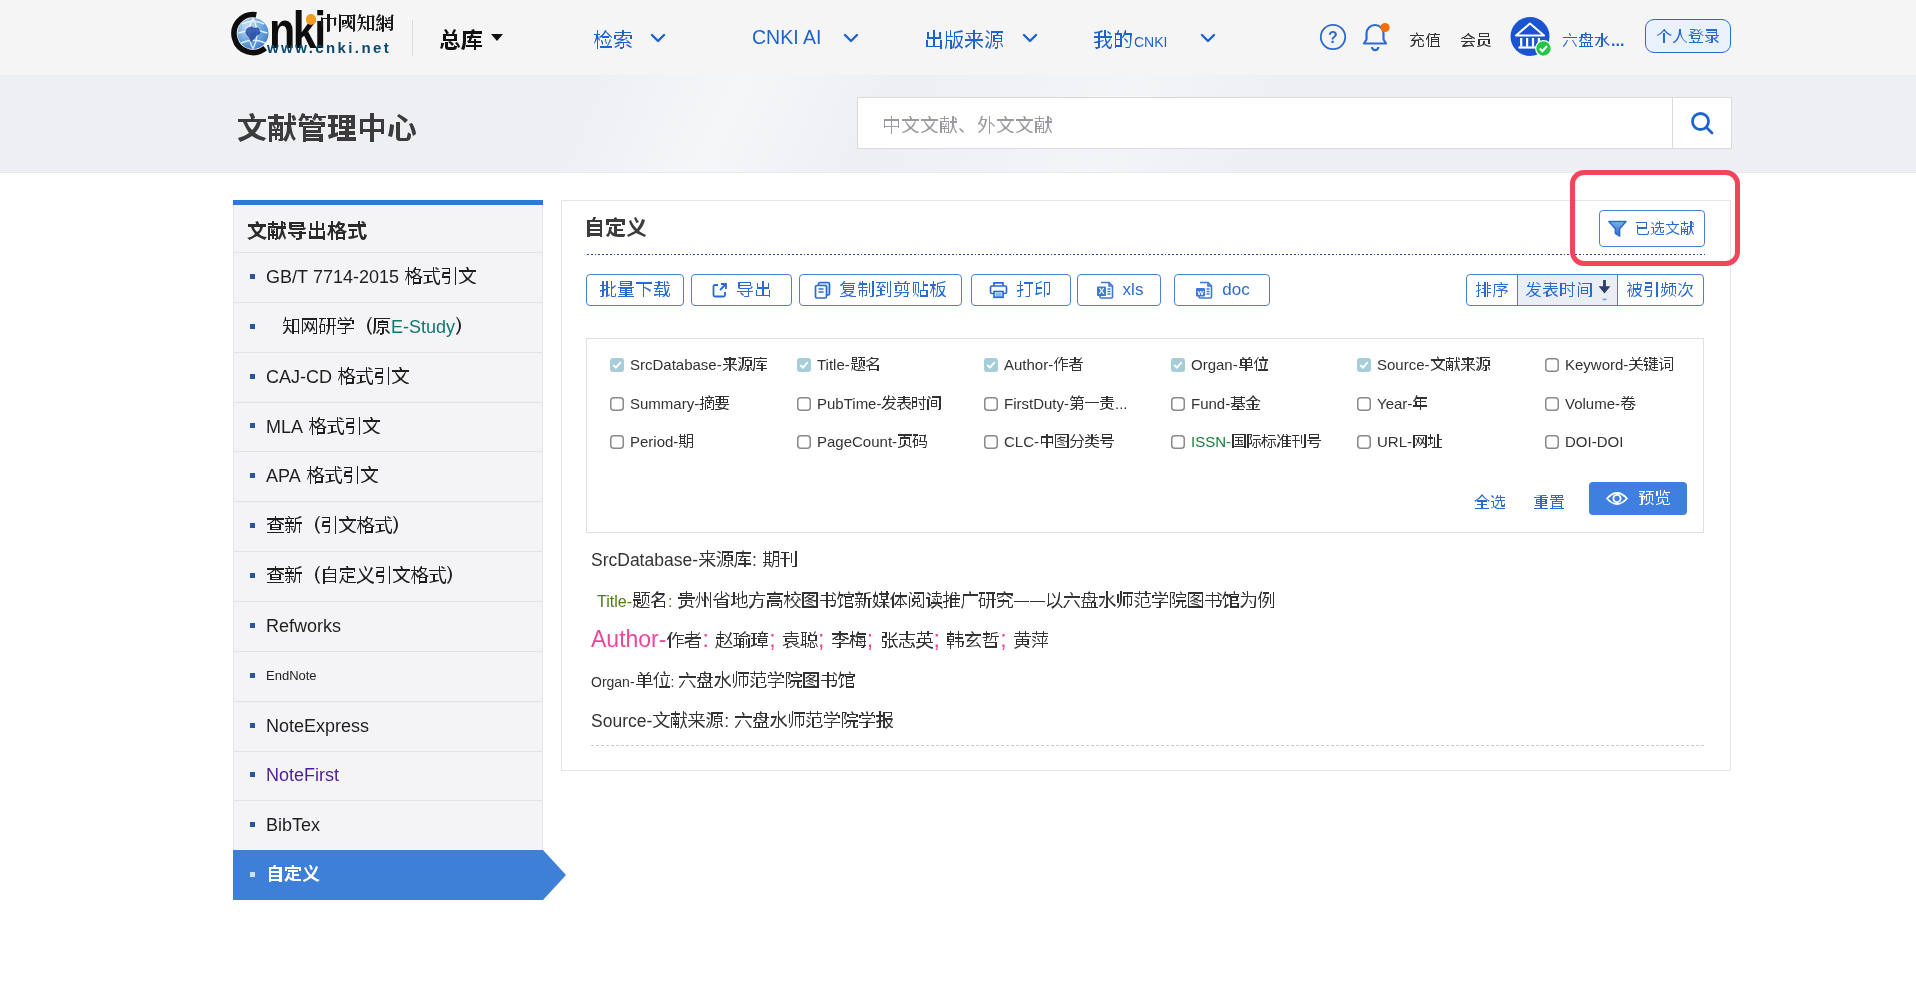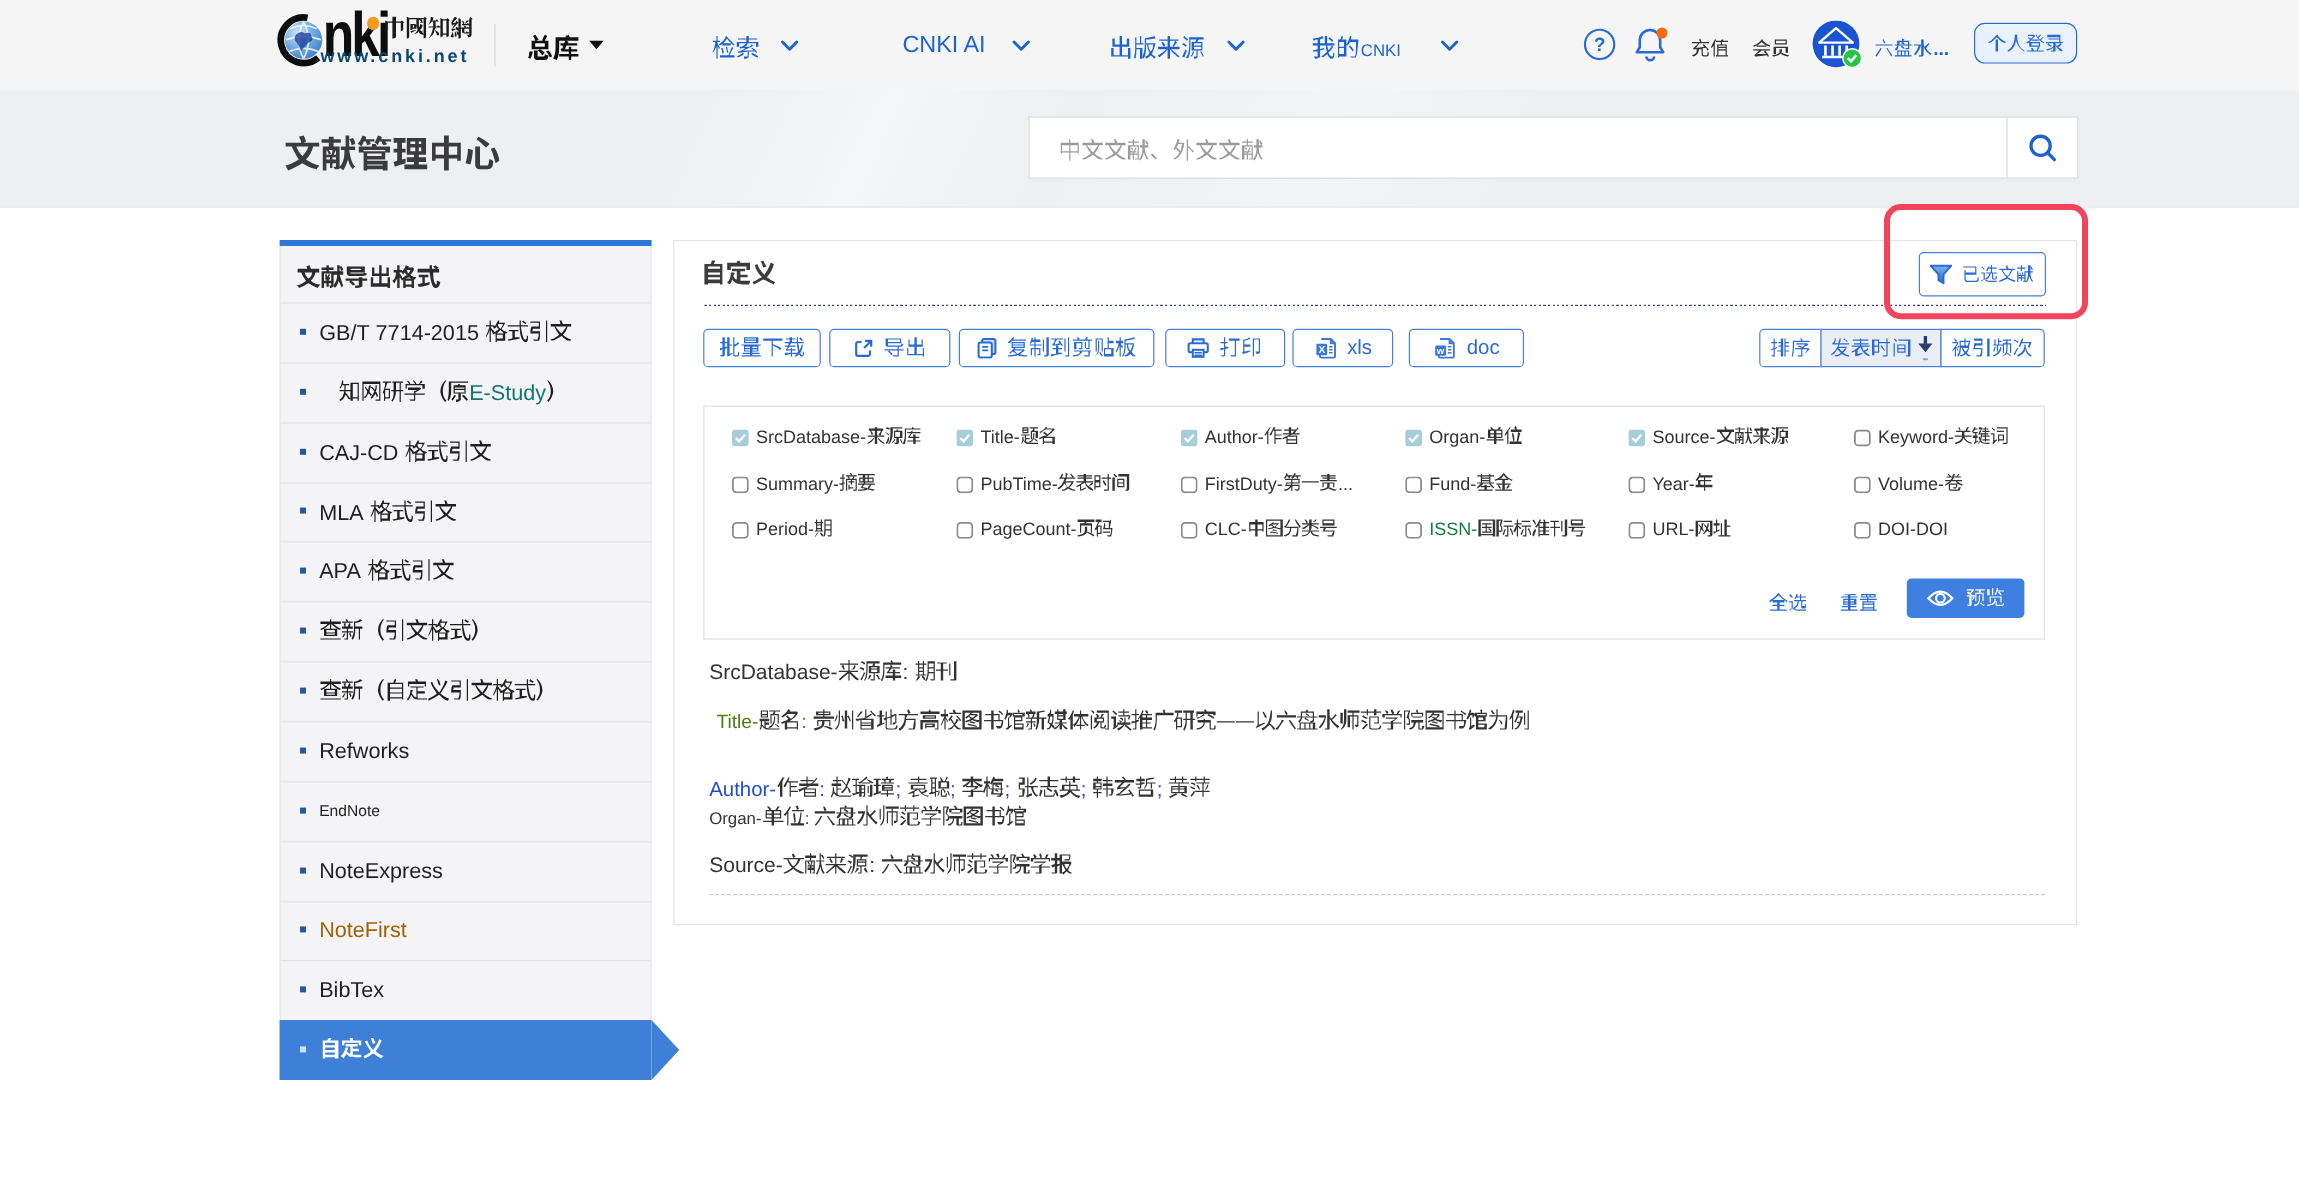--- a/index.html
+++ b/index.html
@@ -151,21 +151,21 @@
 <div class="abs" style="left:250px;top:623px;width:5px;height:5px;background:#2456a4"></div>
 <div class="abs" style="left:266px;top:601px;height:50px;line-height:50px;font-size:18px;color:#1f1f1f"><span>Refworks</span></div>
 <div class="abs" style="left:234px;top:651px;width:308px;height:1px;background:#e3e3e5"></div>
 <div class="abs" style="left:250px;top:673px;width:5px;height:5px;background:#2456a4"></div>
 <div class="abs" style="left:266px;top:651px;height:50px;line-height:50px;font-size:13px;color:#1f1f1f"><span>EndNote</span></div>
 <div class="abs" style="left:234px;top:701px;width:308px;height:1px;background:#e3e3e5"></div>
 <div class="abs" style="left:250px;top:723px;width:5px;height:5px;background:#2456a4"></div>
 <div class="abs" style="left:266px;top:701px;height:50px;line-height:50px;font-size:18px;color:#1f1f1f"><span>NoteExpress</span></div>
 <div class="abs" style="left:234px;top:751px;width:308px;height:1px;background:#e3e3e5"></div>
 <div class="abs" style="left:250px;top:772px;width:5px;height:5px;background:#2456a4"></div>
-<div class="abs" style="left:266px;top:750px;height:50px;line-height:50px;font-size:18px;color:#a16207"><span>NoteFirst</span></div>
+<div class="abs" style="left:266px;top:750px;height:50px;line-height:50px;font-size:18px;color:#4c1d95"><span>NoteFirst</span></div>
 <div class="abs" style="left:234px;top:800px;width:308px;height:1px;background:#e3e3e5"></div>
 <div class="abs" style="left:250px;top:822px;width:5px;height:5px;background:#2456a4"></div>
 <div class="abs" style="left:266px;top:800px;height:50px;line-height:50px;font-size:18px;color:#1f1f1f"><span>BibTex</span></div>
 <div class="abs" style="left:233px;top:850px;width:310px;height:50px;background:#3e80d8"></div>
 <svg class="abs" style="left:543px;top:850px" width="24" height="50">
       <path d="M0 0 L23 25 L0 50 Z" fill="#3e80d8"></path>
     </svg>
 <div class="abs" style="left:250px;top:872px;width:5px;height:5px;background:#cfe0f5"></div>
 <div class="abs" style="left:266px;top:861px;"><svg style="vertical-align:-7px;" width="55" height="26" viewBox="0 0 55 26">
         <path fill="#ffffff" transform="translate(0 19)" d="M5 -7H13V-5H5ZM5 -9V-11H13V-9ZM5 -3H13V-1H5ZM8 -15C8 -15 7 -14 7 -13H3V2H5V1H13V2H16V-13H9C10 -14 10 -14 10 -15Z M22 -7C21 -4 20 -1 18 0C19 1 20 1 20 2C21 1 22 -0 23 -2C24 1 27 1 30 1H35C35 1 35 -0 35 -1C34 -1 31 -1 30 -1C29 -1 29 -1 28 -1V-4H33V-6H28V-8H32V-10H22V-8H26V-2C25 -2 24 -3 23 -4C24 -5 24 -6 24 -7ZM25 -15C26 -14 26 -14 26 -13H19V-9H21V-11H33V-9H35V-13H28C28 -14 28 -15 28 -15Z M43 -15C44 -13 44 -11 45 -10L47 -11C46 -12 46 -14 45 -15ZM50 -14C49 -11 47 -8 45 -5C43 -7 41 -10 40 -13L38 -12C40 -9 41 -6 43 -4C42 -2 39 -1 37 -0C37 0 37 1 38 2C41 1 43 -1 45 -2C47 -1 49 1 52 2C52 1 53 0 54 -0C51 -1 49 -2 47 -4C49 -6 51 -10 52 -13Z"></path>
@@ -393,21 +393,21 @@
 <div class="abs" style="left:591px;top:546px;height:24px;line-height:24px;font-size:17.5px;color:#333"><span>SrcDatabase-</span><svg style="vertical-align:-7px;" width="54" height="27" viewBox="0 0 54 27">
         <path fill="#333" transform="translate(0 20)" d="M14 -12C14 -11 13 -9 12 -8L13 -8C14 -8 15 -10 15 -11ZM3 -11C4 -10 5 -8 5 -8L6 -8C6 -9 5 -10 5 -12ZM9 -16V-13H2V-12H9V-7H1V-6H8C6 -4 3 -2 1 -0C1 -0 1 0 2 1C4 -1 7 -3 9 -5V1H10V-5C12 -3 14 -0 17 1C17 0 18 -0 18 -0C15 -2 13 -4 11 -6H17V-7H10V-12H17V-13H10V-16Z M28 -8H33V-6H28ZM28 -10H33V-9H28ZM27 -4C26 -3 26 -1 25 -0C25 -0 26 0 26 0C27 -1 28 -2 28 -3ZM32 -3C33 -2 34 -1 34 0L36 -0C35 -1 34 -3 33 -4ZM19 -14C20 -14 22 -13 22 -12L23 -13C23 -14 21 -15 20 -15ZM18 -9C19 -9 21 -8 22 -7L22 -9C22 -9 20 -10 19 -10ZM19 0 20 1C21 -1 22 -3 23 -5L22 -6C21 -3 20 -1 19 0ZM24 -15V-10C24 -7 24 -2 22 1C22 1 23 1 23 1C25 -2 25 -6 25 -10V-13H35V-15ZM30 -13C30 -13 29 -12 29 -11H26V-5H30V0C30 0 30 0 29 0C29 0 28 0 27 0C28 1 28 1 28 1C29 1 30 1 30 1C31 1 31 1 31 0V-5H35V-11H31C31 -12 31 -12 31 -13Z M41 -5C42 -5 42 -5 43 -5H46V-3H40V-1H46V1H48V-1H53V-3H48V-5H52V-6H48V-8H46V-6H43C43 -7 44 -8 45 -9H52V-10H45L46 -11L44 -12C44 -11 44 -11 44 -10H40V-9H43C43 -8 42 -7 42 -7C42 -6 41 -6 41 -6C41 -6 41 -5 41 -5ZM44 -15C44 -15 45 -14 45 -14H38V-8C38 -6 38 -2 36 1C36 1 37 1 37 2C39 -1 39 -5 39 -8V-12H53V-14H46C46 -14 46 -15 45 -16Z"></path>
       </svg><span>:&nbsp;</span><svg style="vertical-align:-7px;" width="36" height="27" viewBox="0 0 36 27">
         <path fill="#333" transform="translate(0 20)" d="M3 -3C3 -1 2 -0 1 1C1 1 2 1 2 1C3 1 4 -1 5 -2ZM6 -2C7 -1 8 0 8 1L9 0C9 -1 8 -2 7 -3ZM16 -13V-10H12V-13ZM11 -15V-8C11 -5 11 -2 9 1C9 1 10 1 10 2C11 -0 12 -3 12 -5H16V-0C16 -0 16 0 15 0C15 0 14 0 13 0C13 0 14 1 14 1C15 1 16 1 16 1C17 1 17 0 17 -0V-15ZM16 -9V-6H12C12 -7 12 -7 12 -8V-9ZM7 -15V-13H4V-15H3V-13H1V-12H3V-4H1V-3H10V-4H8V-12H10V-13H8V-15ZM4 -12H7V-10H4ZM4 -9H7V-7H4ZM4 -6H7V-4H4Z M29 -13V-3H30V-13ZM33 -15V-0C33 -0 33 0 33 0C32 0 31 0 30 0C30 0 30 1 30 1C32 1 33 1 34 1C34 1 35 1 35 -0V-15ZM18 -8V-7H22V1H24V-7H28V-8H24V-13H27V-14H19V-13H22V-8Z"></path>
       </svg></div>
 <div class="abs" style="left:597px;top:587px;height:24px;line-height:24px;font-size:16px;color:#4d7c0f"><span>Title-</span><svg style="vertical-align:-7px;" width="36" height="27" viewBox="0 0 36 27">
         <path fill="#333" transform="translate(0 20)" d="M3 -11H7V-10H3ZM3 -14H7V-12H3ZM2 -15V-9H8V-15ZM13 -10C13 -5 12 -3 8 -1C9 -1 9 -1 9 -0C13 -2 14 -5 14 -10ZM14 -3C15 -3 16 -1 17 -1L18 -1C17 -2 15 -3 14 -4ZM2 -6C2 -3 2 -1 1 1C1 1 1 1 2 1C2 1 3 -1 3 -2C5 1 7 1 11 1H17C17 1 18 0 18 -0C17 -0 12 -0 11 -0C9 -0 7 -0 6 -1V-3H9V-5H6V-6H9V-8H1V-6H5V-1C4 -2 4 -3 3 -3C3 -4 3 -5 3 -6ZM10 -12V-4H11V-11H16V-4H17V-12H13C14 -12 14 -13 14 -14H18V-15H9V-14H13C12 -13 12 -12 12 -12Z M23 -10C24 -9 25 -8 25 -8C23 -6 21 -6 19 -5C19 -5 19 -4 19 -4C20 -4 21 -4 22 -5V1H24V0H32V1H33V-6H26C29 -8 32 -10 33 -13L32 -14L32 -14H26C26 -14 26 -15 27 -15L25 -16C24 -14 22 -12 19 -10C19 -10 20 -10 20 -9C22 -10 23 -11 24 -12H31C30 -11 29 -9 27 -8C26 -9 25 -10 24 -11ZM32 -1H24V-5H32Z"></path>
       </svg><span>:&nbsp;</span><svg style="vertical-align:-7px;" width="599" height="27" viewBox="0 0 599 27">
         <path fill="#333" transform="translate(0 20)" d="M8 -6V-4C8 -3 8 -1 1 0C2 1 2 1 2 2C9 -0 10 -2 10 -4V-6ZM10 -1C12 -1 15 1 16 1L17 0C15 -1 13 -2 10 -2ZM4 -7V-2H5V-6H14V-2H15V-7ZM5 -13H9V-12H5ZM10 -13H14V-12H10ZM1 -10V-8H18V-10H10V-11H15V-14H10V-16H9V-14H3V-11H9V-10Z M22 -15V-9C22 -6 22 -2 19 0C19 1 20 1 20 1C23 -2 23 -6 23 -9V-15ZM27 -15V0H29V-15ZM33 -15V1H34V-15ZM20 -11C20 -9 19 -7 18 -6L19 -6C20 -7 21 -9 21 -11ZM24 -10C25 -9 25 -7 25 -6L27 -6C26 -7 26 -9 25 -11ZM29 -10C30 -9 31 -7 31 -6L32 -6C32 -8 31 -9 30 -11Z M40 -14C40 -13 38 -11 37 -10C37 -10 38 -10 38 -9C39 -11 41 -12 42 -14ZM48 -14C49 -13 51 -11 52 -10L53 -11C52 -12 50 -13 49 -15ZM44 -16V-9H44C42 -8 39 -8 36 -8C36 -7 37 -7 37 -6C38 -6 39 -7 40 -7V1H41V1H49V1H51V-8H44C46 -9 48 -10 50 -12L48 -12C48 -11 46 -11 45 -10V-16ZM41 -4H49V-3H41ZM41 -5V-7H49V-5ZM41 -2H49V-0H41Z M61 -14V-9L59 -8L60 -7L61 -7V-1C61 1 62 1 64 1C64 1 68 1 68 1C70 1 71 0 71 -2C71 -2 70 -3 70 -3C70 -1 69 -0 68 -0C68 -0 64 -0 64 -0C63 -0 62 -0 62 -1V-8L65 -9V-3H66V-9L69 -11C69 -8 69 -6 69 -5C69 -5 68 -5 68 -5C68 -5 67 -5 67 -5C67 -4 67 -4 67 -3C68 -3 68 -3 69 -4C69 -4 70 -4 70 -5C70 -6 70 -8 70 -12L70 -12L69 -12L69 -12L69 -12L66 -11V-16H65V-10L62 -9V-14ZM54 -3 54 -1C56 -2 58 -3 60 -4L60 -5L58 -4V-10H60V-11H58V-15H56V-11H54V-10H56V-4C55 -3 54 -3 54 -3Z M79 -15C79 -14 80 -13 80 -12H72V-11H77C77 -7 76 -2 72 0C72 1 72 1 73 2C76 -0 78 -3 78 -7H85C84 -2 84 -1 84 -0C83 -0 83 0 83 0C82 0 81 -0 80 -0C80 0 80 1 80 1C81 1 83 1 83 1C84 1 84 1 85 1C86 -0 86 -2 86 -7C86 -8 86 -8 86 -8H78C78 -9 79 -10 79 -11H88V-12H80L82 -13C81 -14 81 -15 80 -16Z M94 -10H102V-9H94ZM92 -11V-8H103V-11ZM97 -15 97 -14H90V-12H106V-14H99C99 -14 98 -15 98 -16ZM90 -7V1H92V-5H104V0C104 0 104 0 104 0C103 0 102 0 102 0C102 1 102 1 102 1C103 1 104 1 105 1C105 1 105 1 105 0V-7ZM94 -4V0H95V-1H102V-4ZM95 -3H100V-2H95Z M116 -11C115 -10 114 -8 113 -7C113 -7 114 -7 114 -6C115 -7 116 -9 117 -10ZM120 -10C121 -9 122 -8 123 -6L124 -7C123 -8 122 -10 120 -11ZM117 -15C117 -14 118 -13 118 -13H114V-12H124V-13H118L120 -13C119 -14 119 -15 118 -16ZM120 -8C120 -6 119 -5 118 -4C118 -5 117 -6 116 -8L115 -7C116 -6 117 -4 118 -3C116 -1 115 -0 113 0C113 1 114 1 114 1C116 1 117 -0 118 -2C120 -0 121 1 123 1C123 1 124 0 124 0C122 -0 121 -1 119 -3C120 -4 121 -6 122 -7ZM110 -16V-12H107V-10H110C109 -8 108 -5 107 -3C107 -3 107 -2 107 -2C108 -3 109 -5 110 -8V1H111V-8C112 -7 112 -6 112 -5L113 -6C113 -7 111 -9 111 -10V-10H113V-12H111V-16Z M131 -5C132 -5 134 -4 135 -4L136 -5C135 -5 133 -6 131 -6ZM129 -3C132 -2 135 -2 137 -1L137 -2C135 -3 132 -3 130 -4ZM125 -15V1H127V1H139V1H141V-15ZM127 -1V-13H139V-1ZM132 -13C131 -12 129 -10 127 -9C128 -9 128 -9 128 -8C129 -9 130 -9 130 -10C131 -9 131 -9 132 -8C131 -7 129 -7 127 -6C127 -6 128 -6 128 -5C130 -6 132 -6 133 -7C135 -6 137 -6 138 -5C139 -6 139 -6 139 -7C137 -7 136 -7 134 -8C136 -9 137 -10 138 -11L137 -12L137 -12H132C132 -12 133 -12 133 -13ZM131 -10 131 -11H136C135 -10 134 -9 133 -9C132 -9 132 -10 131 -10Z M155 -14C156 -13 158 -12 158 -11L159 -12C158 -13 157 -14 156 -15ZM144 -12V-11H149V-7H143V-6H149V1H151V-6H158C157 -3 157 -2 157 -2C157 -2 156 -2 156 -2C156 -2 154 -2 153 -2C153 -1 154 -1 154 -0C155 -0 156 -0 156 -0C157 -0 158 -1 158 -1C158 -1 159 -3 159 -7C159 -7 159 -7 159 -7H156V-12H151V-15H149V-12ZM151 -7V-11H155V-7Z M171 -15C171 -15 171 -14 172 -13H167V-10H168V1H169V1H175V1H176V-4H169V-6H175V-11H168V-12H175V-10H177V-13H172L173 -14C173 -14 172 -15 172 -16ZM169 -1V-3H175V-1ZM169 -9H174V-7H169ZM162 -16C162 -13 161 -10 160 -8C160 -8 161 -8 161 -7C162 -9 162 -10 163 -11H165C165 -11 164 -10 164 -9L165 -9C166 -10 166 -11 167 -12L166 -13L165 -13H163C163 -14 163 -14 163 -15ZM162 1C163 1 163 1 166 -2C166 -2 166 -3 166 -3L164 -2V-9H163V-2C163 -1 162 0 161 0C162 1 162 1 162 1Z M184 -4C184 -3 185 -2 185 -1L186 -2C186 -2 185 -4 185 -4ZM179 -4C179 -3 179 -2 178 -1C178 -1 179 -1 179 -1C179 -1 180 -3 181 -4ZM187 -14V-7C187 -5 187 -2 186 0C186 1 186 1 187 1C188 -1 189 -5 189 -7V-8H191V1H193V-8H195V-9H189V-13C190 -13 193 -14 194 -14L193 -15C192 -15 189 -14 187 -14ZM181 -15C181 -15 182 -14 182 -14H178V-12H186V-14H183C183 -14 183 -15 182 -16ZM184 -12C184 -11 183 -10 183 -9H178V-8H182V-6H178V-5H182V-0C182 -0 182 -0 181 -0C181 -0 181 -0 180 -0C180 0 180 1 180 1C181 1 182 1 182 1C183 1 183 0 183 -0V-5H186V-6H183V-8H187V-9H184C185 -10 185 -11 185 -12ZM179 -12C180 -11 180 -10 180 -9L181 -10C181 -10 181 -12 180 -12Z M200 -10C200 -8 200 -6 199 -4C198 -5 198 -5 197 -5C198 -7 198 -9 198 -10ZM196 -5C197 -4 198 -4 198 -3C198 -1 197 -0 195 0C196 1 196 1 196 1C197 1 199 -0 199 -2C200 -1 200 -1 201 -0L202 -1C201 -2 201 -3 200 -3C201 -5 201 -8 201 -12L201 -12L200 -12H199C199 -13 199 -14 199 -15L198 -16C198 -14 198 -13 197 -12H196V-10H197C197 -8 196 -6 196 -5ZM204 -16V-14H202V-12H204V-7H206V-5H202V-4H206C205 -2 203 -1 201 -0C202 0 202 1 202 1C204 0 205 -1 206 -3V1H208V-3C209 -1 210 0 212 1C212 1 212 0 213 -0C211 -1 210 -2 208 -4H212V-5H208V-7H211V-12H212V-14H211V-16H209V-14H205V-16ZM209 -12V-11H205V-12ZM209 -10V-8H205V-10Z M217 -15C216 -13 215 -10 213 -8C213 -8 214 -7 214 -7C214 -7 215 -8 215 -9V1H217V-11C217 -12 218 -14 218 -15ZM220 -3V-2H223V1H224V-2H227V-3H224V-10C226 -6 227 -3 229 -2C230 -2 230 -2 230 -3C228 -4 226 -7 225 -10H230V-12H224V-15H223V-12H218V-10H222C221 -7 219 -4 217 -3C218 -2 218 -2 218 -1C220 -3 222 -6 223 -10V-3Z M237 -8H242V-6H237ZM232 -11V1H233V-11ZM232 -15C233 -14 234 -13 234 -12L235 -13C235 -14 234 -15 233 -15ZM236 -12C237 -11 237 -10 237 -9H235V-5H237C237 -3 236 -2 234 -1C234 -1 235 -0 235 0C237 -1 238 -2 239 -5H240V-2C240 -1 240 -0 241 -0C242 -0 243 -0 243 -0C244 -0 244 -1 245 -2C244 -3 244 -3 244 -3C243 -2 243 -1 243 -1C243 -1 242 -1 242 -1C241 -1 241 -1 241 -2V-5H243V-9H241C242 -10 242 -11 243 -12L241 -12C241 -11 240 -10 240 -9H238L239 -10C238 -11 238 -12 237 -12ZM237 -15V-13H246V-0C246 0 246 0 245 0C245 0 244 0 243 0C244 0 244 1 244 1C245 1 246 1 246 1C247 1 247 1 247 -0V-15Z M256 -8C257 -8 258 -7 259 -6L259 -7C259 -8 258 -9 257 -9ZM255 -7C256 -6 257 -5 257 -5L258 -6C257 -6 256 -7 255 -7ZM260 -2C262 -1 264 1 265 2L266 1C265 -0 263 -2 261 -3ZM250 -14C251 -13 252 -12 253 -11L254 -12C253 -13 252 -14 251 -15ZM255 -11V-10H264C263 -9 263 -8 263 -8L264 -7C264 -8 265 -10 265 -11L264 -11L264 -11H260V-13H264V-14H260V-16H259V-14H255V-13H259V-11ZM260 -9V-7C260 -6 260 -5 259 -5H254V-3H259C258 -2 257 -1 254 0C254 1 255 1 255 2C258 0 260 -2 260 -3H265V-5H261C261 -5 261 -6 261 -7V-9ZM249 -10V-8H251V-2C251 -1 251 -0 250 0C251 0 251 1 251 1V1C251 1 252 0 255 -2C255 -2 254 -3 254 -3L253 -2V-10Z M277 -15C278 -14 278 -13 279 -12H275C275 -13 276 -14 276 -15L275 -15C274 -13 273 -10 271 -8C271 -8 272 -8 272 -7L270 -7V-11H272V-12H270V-16H269V-12H266V-11H269V-6L266 -6L266 -4L269 -5V-0C269 0 269 0 268 0C268 0 267 0 267 0C267 0 267 1 267 1C268 1 269 1 269 1C270 1 270 1 270 -0V-5L272 -6L272 -7L272 -7C272 -8 273 -9 273 -9V1H275V0H283V-1H279V-4H282V-5H279V-7H283V-9H279V-11H283V-12H279L280 -13C280 -13 279 -15 279 -15ZM275 -7H278V-5H275ZM275 -9V-11H278V-9ZM275 -4H278V-1H275Z M292 -15C292 -14 293 -13 293 -13H286V-7C286 -5 286 -2 284 1C284 1 285 1 285 2C287 -1 287 -5 287 -7V-11H301V-13H294L294 -13C294 -14 294 -15 293 -16Z M315 -13V-8H312V-13ZM309 -8V-7H311C311 -4 310 -1 309 1C309 1 309 1 310 2C312 -1 312 -4 312 -7H315V1H317V-7H319V-8H317V-13H318V-15H309V-13H311V-8ZM302 -15V-13H304C304 -10 303 -8 301 -6C302 -6 302 -5 302 -5C302 -5 303 -6 303 -6V1H304V-1H308V-9H304C305 -10 305 -12 305 -13H308V-15ZM304 -8H307V-2H304Z M326 -12C324 -10 322 -9 320 -9L321 -8C323 -9 325 -10 327 -11ZM329 -11C331 -10 333 -9 334 -8L335 -9C334 -10 332 -11 330 -12ZM326 -8V-7H321V-5H326C326 -3 325 -1 320 0C320 1 320 1 321 1C326 -0 327 -3 327 -5H331V-1C331 1 331 1 333 1C333 1 334 1 335 1C336 1 336 0 336 -2C336 -2 335 -3 335 -3C335 -1 335 -0 334 -0C334 -0 333 -0 333 -0C332 -0 332 -0 332 -1V-7H327V-8ZM326 -15C327 -15 327 -14 327 -14H320V-10H321V-12H334V-11H336V-14H329C329 -14 328 -15 328 -16Z M337 -5H352V-6H337Z M353 -5H368V-6H353Z M375 -13C376 -12 377 -10 377 -9L379 -9C378 -11 377 -12 376 -14ZM382 -15C381 -7 380 -2 374 0C375 1 375 1 375 2C378 0 379 -1 381 -3C382 -2 384 0 384 1L386 1C385 -1 383 -3 381 -4C383 -7 383 -10 383 -15ZM370 -0C371 -1 372 -1 377 -4C377 -4 377 -5 377 -5L372 -3V-14H371V-3C371 -2 370 -2 370 -2C370 -1 370 -1 370 -0Z M387 -11V-9H403V-11ZM391 -7C390 -4 388 -1 386 0C387 1 387 1 388 1C389 -1 391 -4 393 -7ZM397 -7C398 -4 401 -1 402 1L403 0C402 -1 400 -5 398 -7ZM393 -15C394 -14 394 -12 395 -11L396 -12C396 -13 395 -14 394 -15Z M410 -8C411 -7 413 -7 413 -6L414 -7C413 -7 412 -8 411 -9ZM412 -16C412 -15 411 -15 411 -14H407V-11L407 -10H404V-9H407C407 -8 406 -7 405 -6C405 -6 405 -5 406 -5C407 -6 408 -7 408 -9H417V-7C417 -7 417 -7 417 -7C416 -6 415 -6 415 -7C415 -6 415 -6 415 -5C416 -5 417 -5 418 -6C418 -6 418 -6 418 -7V-9H421V-10H418V-14H413L413 -15ZM411 -12C412 -11 413 -11 413 -10H408L408 -11V-13H417V-10H413L414 -11C413 -12 412 -12 411 -13ZM406 -5V-0H404V1H421V-0H419V-5ZM407 -0V-4H410V-0ZM411 -0V-4H414V-0ZM415 -0V-4H417V-0Z M422 -11V-9H427C426 -6 424 -3 422 -1C422 -1 422 -1 423 -0C425 -2 428 -6 428 -11L428 -11L427 -11ZM436 -12C435 -11 434 -9 432 -8C432 -9 431 -10 431 -11V-16H429V-0C429 -0 429 -0 429 0C429 0 428 0 427 -0C427 0 427 1 427 1C429 1 430 1 430 1C431 1 431 1 431 -0V-8C433 -5 435 -2 438 -0C438 -1 439 -1 439 -2C437 -3 435 -5 433 -7C434 -8 436 -10 437 -11Z M443 -16V-8C443 -5 443 -2 440 1C441 1 441 1 441 1C444 -1 445 -4 445 -8V-16ZM440 -13V-4H442V-13ZM446 -11V-1H448V-10H450V1H451V-10H454V-3C454 -3 454 -3 454 -3C454 -3 453 -3 452 -3C452 -2 453 -2 453 -1C454 -1 454 -1 455 -2C455 -2 455 -2 455 -3V-11H451V-13H456V-15H446V-13H450V-11Z M458 0 459 1C460 0 462 -2 463 -3L462 -4C461 -3 459 -1 458 0ZM458 -10C460 -9 461 -8 462 -8L463 -9C462 -9 460 -10 459 -11ZM457 -6C458 -6 460 -5 461 -4L462 -5C461 -6 459 -7 458 -7ZM464 -10V-1C464 1 465 1 467 1C467 1 471 1 471 1C473 1 474 0 474 -2C474 -2 473 -2 473 -3C473 -1 472 -0 471 -0C471 -0 467 -0 467 -0C466 -0 465 -0 465 -1V-9H471V-5C471 -5 471 -5 471 -5C470 -5 469 -5 468 -5C468 -5 468 -4 468 -4C470 -4 471 -4 472 -4C472 -4 472 -5 472 -5V-10ZM468 -16V-14H463V-16H462V-14H457V-13H462V-11H463V-13H468V-11H470V-13H474V-14H470V-16Z M482 -6V-5H475V-4H482V-0C482 0 482 0 482 0C482 0 480 0 479 0C479 0 479 1 480 1C481 1 482 1 483 1C484 1 484 1 484 -0V-4H491V-5H484V-6C486 -7 487 -8 488 -9L488 -9L487 -9H478V-8H486C485 -7 484 -7 482 -6ZM482 -15C482 -14 483 -13 483 -12H479L480 -13C480 -14 479 -15 478 -15L477 -15C478 -14 478 -13 479 -12H475V-9H477V-11H490V-9H491V-12H488C489 -13 489 -14 490 -15L489 -15C488 -15 487 -13 487 -12H484L485 -13C484 -14 484 -15 483 -16Z M500 -10V-9H508V-10ZM499 -7V-5H501C501 -2 500 -1 497 0C498 1 498 1 498 1C502 0 502 -2 503 -5H505V-0C505 1 505 1 506 1C507 1 508 1 508 1C509 1 509 1 510 -2C509 -2 509 -2 508 -2C508 -0 508 0 508 0C508 0 507 0 507 0C506 0 506 -0 506 -0V-5H509V-7ZM503 -15C503 -15 503 -14 504 -13H499V-10H500V-12H508V-10H509V-13H505L505 -13C505 -14 504 -15 504 -16ZM493 -15V1H494V-14H497C496 -12 496 -11 495 -9C497 -8 497 -7 497 -6C497 -5 497 -4 497 -4C496 -4 496 -4 496 -4C496 -4 495 -4 495 -4C495 -4 495 -3 495 -3C496 -3 496 -3 497 -3C497 -3 497 -3 498 -3C498 -4 498 -4 498 -5C498 -7 498 -8 497 -9C497 -11 498 -13 498 -14L498 -15L497 -15Z M516 -5C518 -5 520 -4 521 -4L521 -5C520 -5 518 -6 517 -6ZM514 -3C517 -2 520 -2 522 -1L523 -2C521 -3 518 -3 515 -4ZM511 -15V1H512V1H525V1H526V-15ZM512 -1V-13H525V-1ZM517 -13C516 -12 515 -10 513 -9C513 -9 514 -9 514 -8C514 -9 515 -9 516 -10C516 -9 517 -9 518 -8C516 -7 514 -7 513 -6C513 -6 513 -6 513 -5C515 -6 517 -6 519 -7C520 -6 522 -6 524 -5C524 -6 524 -6 525 -7C523 -7 521 -7 520 -8C521 -9 522 -10 523 -11L522 -12L522 -12H517C518 -12 518 -12 518 -13ZM516 -10 517 -11H521C521 -10 520 -9 519 -9C518 -9 517 -10 516 -10Z M540 -14C542 -13 543 -12 544 -11L545 -12C544 -13 542 -14 541 -15ZM529 -12V-11H535V-7H528V-6H535V1H536V-6H543C543 -3 543 -2 542 -2C542 -2 542 -2 541 -2C541 -2 540 -2 539 -2C539 -1 539 -1 539 -0C540 -0 541 -0 542 -0C543 -0 543 -1 543 -1C544 -1 544 -3 545 -7C545 -7 545 -7 545 -7H542V-12H536V-15H535V-12ZM536 -7V-11H541V-7Z M556 -15C557 -15 557 -14 557 -13H552V-10H553V1H555V1H560V1H562V-4H555V-6H561V-11H554V-12H561V-10H562V-13H558L558 -14C558 -14 558 -15 558 -16ZM555 -1V-3H560V-1ZM555 -9H559V-7H555ZM548 -16C547 -13 546 -10 545 -8C546 -8 546 -8 546 -7C547 -9 548 -10 548 -11H550C550 -11 550 -10 550 -9L551 -9C551 -10 552 -11 552 -12L551 -13L551 -13H548C549 -14 549 -14 549 -15ZM548 1C548 1 549 1 552 -2C552 -2 552 -3 551 -3L549 -2V-9H548V-2C548 -1 547 0 547 0C547 1 548 1 548 1Z M565 -15C566 -14 567 -12 567 -12L569 -12C568 -13 567 -14 567 -15ZM572 -7C573 -6 574 -4 574 -3L575 -4C575 -5 574 -6 573 -7ZM570 -16V-13C570 -13 570 -12 570 -11H564V-10H570C569 -6 568 -3 563 0C564 0 564 1 565 1C569 -2 571 -6 571 -10H578C577 -3 577 -1 577 -0C576 -0 576 -0 576 -0C575 -0 574 -0 573 -0C573 0 573 1 573 1C575 1 576 1 576 1C577 1 577 1 578 1C579 -0 579 -3 579 -10C579 -11 579 -11 579 -11H571C571 -12 571 -13 571 -13V-16Z M593 -13V-3H594V-13ZM596 -15V-0C596 -0 596 -0 596 0C595 0 594 0 593 -0C593 0 594 1 594 1C595 1 596 1 597 1C597 1 597 0 597 -0V-15ZM587 -5C587 -5 588 -4 589 -4C588 -2 587 -0 585 0C586 1 586 1 586 1C589 -0 591 -4 592 -10L591 -10L591 -10H588C589 -11 589 -12 589 -13H592V-15H586V-13H588C587 -10 586 -7 585 -6C585 -5 586 -5 586 -5C587 -6 587 -7 588 -9H590C590 -8 590 -6 589 -5C589 -5 588 -6 588 -6ZM584 -16C583 -13 582 -10 581 -8C581 -8 581 -7 581 -7C582 -8 582 -8 583 -9V1H584V-12C585 -13 585 -14 585 -15Z"></path>
       </svg></div>
-<div class="abs" style="left:591px;top:643px;height:24px;line-height:24px;font-size:17px;color:#1d4ed8"><span>Author-</span><svg style="vertical-align:-7px;" width="36" height="27" viewBox="0 0 36 27">
+<div class="abs" style="left:591px;top:627px;height:24px;line-height:24px;font-size:23px;color:#ec4899"><span>Author-</span><svg style="vertical-align:-7px;" width="36" height="27" viewBox="0 0 36 27">
         <path fill="#333" transform="translate(0 20)" d="M10 -15C9 -13 7 -10 6 -8C6 -8 6 -7 7 -7C8 -8 9 -10 9 -11H11V1H12V-3H18V-4H12V-7H17V-8H12V-11H18V-12H10C10 -13 11 -14 11 -15ZM5 -15C4 -13 2 -10 1 -8C1 -8 1 -7 1 -7C2 -7 3 -8 3 -9V1H5V-11C5 -12 6 -14 7 -15Z M33 -15C33 -14 32 -13 31 -12V-13H26V-16H25V-13H20V-12H25V-10H19V-8H26C24 -7 21 -6 18 -5C19 -4 19 -4 19 -3C20 -4 21 -4 23 -5V1H24V1H32V1H33V-6H25C26 -7 27 -8 28 -8H35V-10H30C32 -11 33 -13 34 -14ZM26 -10V-12H31C30 -11 29 -10 28 -10ZM24 -2H32V-0H24ZM24 -3V-5H32V-3Z"></path>
       </svg><span>:&nbsp;</span><svg style="vertical-align:-7px;" width="54" height="27" viewBox="0 0 54 27">
         <path fill="#333" transform="translate(0 20)" d="M2 -7C2 -4 2 -1 0 1C1 1 1 1 1 2C2 0 2 -1 3 -2C4 0 6 1 10 1H17C17 1 18 -0 18 -0C17 -0 11 -0 10 -0C9 -0 7 -0 6 -1V-5H9V-6H6V-8H9V-10H6V-12H9V-13H6V-16H5V-13H2V-12H5V-10H1V-8H5V-2C4 -2 3 -3 3 -5C3 -5 3 -6 3 -7ZM9 -13C10 -11 12 -10 13 -8C12 -6 10 -4 9 -3C9 -2 10 -2 10 -2C11 -3 13 -5 14 -7C15 -5 15 -4 16 -2L17 -3C17 -5 15 -6 14 -8C15 -10 16 -12 17 -14L15 -15C15 -13 14 -11 13 -9C12 -11 11 -12 10 -13Z M31 -8V-2H32V-8ZM33 -9V-0C33 0 33 0 33 0C33 0 32 0 31 0C32 1 32 1 32 1C33 1 34 1 34 1C34 1 35 1 35 -0V-9ZM18 -2 19 -0C20 -1 22 -1 24 -2L24 -3L22 -3V-8H24V-9H22V-13H24V-14H18V-13H21V-9H19V-8H21V-2C20 -2 19 -2 18 -2ZM30 -16C28 -14 26 -12 23 -11C23 -11 24 -10 24 -10C25 -10 25 -10 26 -11V-10H33V-11H26C27 -12 29 -13 30 -14C31 -12 33 -11 35 -10C35 -10 35 -11 36 -11C34 -12 32 -13 30 -14L31 -15ZM28 -8V-6H26V-8ZM24 -9V1H26V-2H28V-0C28 0 28 0 28 0C28 0 27 0 27 0C27 0 27 1 27 1C28 1 29 1 29 1C29 1 29 1 29 -0V-9ZM26 -5H28V-3H26Z M45 -6H51V-5H45ZM45 -8H51V-7H45ZM42 -11V-10H53V-11H50L51 -13L49 -13C49 -12 49 -12 49 -11H46L46 -11C46 -12 46 -12 46 -13L44 -13C45 -12 45 -12 45 -11ZM43 -14V-13H53V-14H48C48 -15 48 -15 48 -16L46 -15C46 -15 47 -14 47 -14ZM36 -2 36 -0C38 -1 40 -2 42 -2L42 -4L40 -3V-8H42V-9H40V-13H42V-14H36V-13H38V-9H36V-8H38V-3C38 -2 37 -2 36 -2ZM43 -9V-4H47V-2H42V-1H47V1H48V-1H53V-2H48V-4H52V-9Z"></path>
       </svg><span>;&nbsp;</span><svg style="vertical-align:-7px;" width="36" height="27" viewBox="0 0 36 27">
         <path fill="#333" transform="translate(0 20)" d="M5 -8H14V-6H5ZM1 -11V-10H17V-11H10V-13H16V-14H10V-16H9V-14H3V-13H9V-11ZM5 2C5 1 6 1 10 0C10 -0 10 -1 10 -1L6 -0V-3C7 -4 8 -4 9 -5C11 -2 13 0 17 1C17 1 18 1 18 0C16 -0 14 -1 13 -2C14 -2 16 -3 17 -4L15 -5C15 -4 13 -3 12 -3C12 -3 11 -4 10 -5H15V-9H3V-5H7C6 -4 3 -3 1 -2C1 -2 1 -2 1 -1C3 -2 4 -2 5 -2V-1C5 0 5 0 4 0C4 1 5 1 5 2Z M27 -15C28 -14 28 -13 28 -12L30 -12C29 -13 29 -15 28 -15ZM28 -11H33V-7H28ZM33 -4C34 -3 34 -1 35 0L36 -0C35 -1 35 -3 34 -4ZM29 -5C30 -5 31 -3 31 -2L32 -3C32 -4 31 -5 30 -6ZM28 -5V-0C28 1 28 1 30 1C30 1 31 1 32 1C33 1 33 1 33 -2C33 -2 33 -2 32 -2C32 -0 32 0 32 0C31 0 30 0 30 0C29 0 29 -0 29 -1V-5ZM26 -4C26 -3 26 -1 25 -0L26 0C27 -1 27 -3 27 -4ZM18 -2 19 -1 23 -2V1H24V-3L26 -3L25 -4L24 -4V-14H25V-15H19V-14H20V-3ZM21 -14H23V-11H21ZM21 -10H23V-7H21ZM21 -6H23V-3L21 -3ZM26 -12V-6H35V-12H32C33 -13 33 -14 34 -15L33 -16C32 -14 32 -13 31 -12Z"></path>
       </svg><span>;&nbsp;</span><svg style="vertical-align:-7px;" width="36" height="27" viewBox="0 0 36 27">
         <path fill="#333" transform="translate(0 20)" d="M8 -16V-14H1V-12H7C5 -11 3 -9 1 -8C1 -8 1 -8 2 -7C4 -8 7 -10 8 -12V-8H10V-12C12 -10 14 -8 17 -7C17 -8 18 -8 18 -9C16 -9 13 -11 11 -12H17V-14H10V-16ZM8 -5V-4H1V-3H8V-0C8 0 8 0 8 0C8 0 7 0 5 0C6 0 6 1 6 1C7 1 8 1 9 1C10 1 10 1 10 -0V-3H18V-4H10V-5C12 -5 13 -6 14 -7L14 -8L13 -8H4V-7H12C11 -6 10 -5 8 -5Z M28 -8C29 -8 30 -7 31 -7L32 -7C31 -8 30 -9 29 -9ZM28 -4C29 -4 30 -3 31 -3L31 -3C31 -4 30 -5 29 -5ZM27 -16C26 -14 25 -12 24 -10C24 -10 25 -10 25 -9C26 -10 26 -11 27 -12H35V-14H28C28 -14 28 -15 28 -15ZM33 -9 33 -6H27L27 -9ZM26 -11C26 -9 26 -8 26 -6H24V-5H26C25 -4 25 -2 25 -1H32C32 -1 32 -0 32 -0C32 0 32 0 32 0C31 0 31 0 30 0C30 0 30 1 30 1C31 1 32 1 32 1C33 1 33 1 33 1C33 0 34 -0 34 -1H35V-2H34C34 -3 34 -4 34 -5H35V-6H34L34 -10C34 -10 34 -11 34 -11ZM33 -5C33 -4 33 -3 33 -2H27L27 -5ZM21 -16V-12H19V-10H21C20 -8 19 -5 18 -3C19 -3 19 -2 19 -2C20 -3 20 -5 21 -7V1H22V-8C23 -7 23 -6 23 -5L24 -6C24 -7 23 -9 22 -10V-10H24V-12H22V-16Z"></path>
       </svg><span>;&nbsp;</span><svg style="vertical-align:-7px;" width="54" height="27" viewBox="0 0 54 27">
         <path fill="#333" transform="translate(0 20)" d="M16 -15C15 -13 13 -11 11 -10C11 -10 12 -9 12 -9C14 -10 16 -12 17 -14ZM2 -11C2 -9 2 -7 2 -5H5C5 -2 5 -0 5 -0C4 0 4 0 4 0C4 0 3 0 2 0C2 0 2 1 2 1C3 1 4 1 4 1C5 1 5 1 6 1C6 0 7 -1 7 -6C7 -6 7 -6 7 -6H3C3 -7 3 -8 3 -9H7V-15H2V-14H5V-11ZM9 2C9 1 10 1 13 -0C13 -1 13 -1 13 -2L10 -1V-7H12C13 -3 15 -0 17 1C17 1 18 0 18 0C16 -1 14 -4 14 -7H18V-8H10V-15H9V-8H7V-7H9V-1C9 -0 9 0 8 0C8 1 9 1 9 2Z M23 -5V-1C23 1 23 1 25 1C26 1 29 1 30 1C31 1 32 1 32 -2C32 -2 31 -2 31 -2C31 -0 31 -0 30 -0C29 -0 26 -0 25 -0C24 -0 24 -0 24 -1V-5ZM25 -6C26 -5 28 -4 29 -3L30 -4C29 -5 27 -6 26 -7ZM31 -4C32 -3 33 -1 34 1L35 0C35 -1 34 -3 33 -5ZM20 -5C20 -3 19 -1 19 -0L20 1C21 -1 21 -3 22 -4ZM26 -16V-13H19V-12H26V-8H20V-7H34V-8H28V-12H35V-13H28V-16Z M44 -12V-9H38V-5H36V-4H43C43 -2 41 -1 36 0C36 1 37 1 37 2C42 0 44 -1 45 -3C46 -1 49 1 52 2C53 1 53 1 53 0C50 -0 47 -2 46 -4H53V-5H51V-9H45V-12ZM40 -5V-8H44V-6C44 -6 44 -6 44 -5ZM50 -5H45C45 -6 45 -6 45 -6V-8H50ZM47 -16V-14H42V-16H41V-14H37V-13H41V-11H42V-13H47V-11H49V-13H53V-14H49V-16Z"></path>
       </svg><span>;&nbsp;</span><svg style="vertical-align:-7px;" width="54" height="27" viewBox="0 0 54 27">

